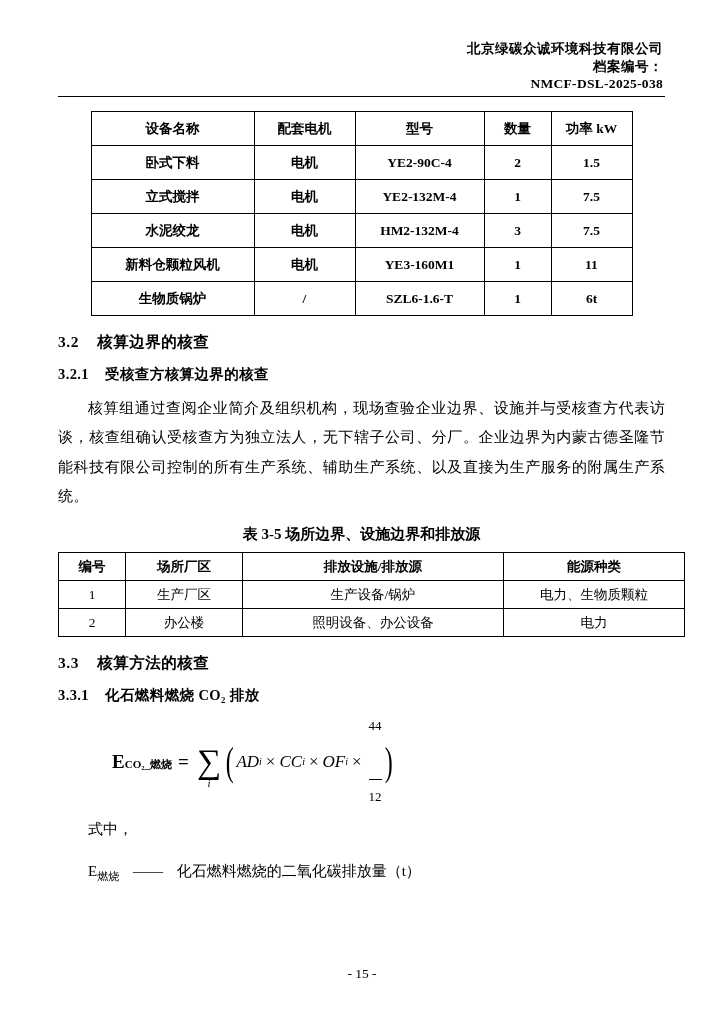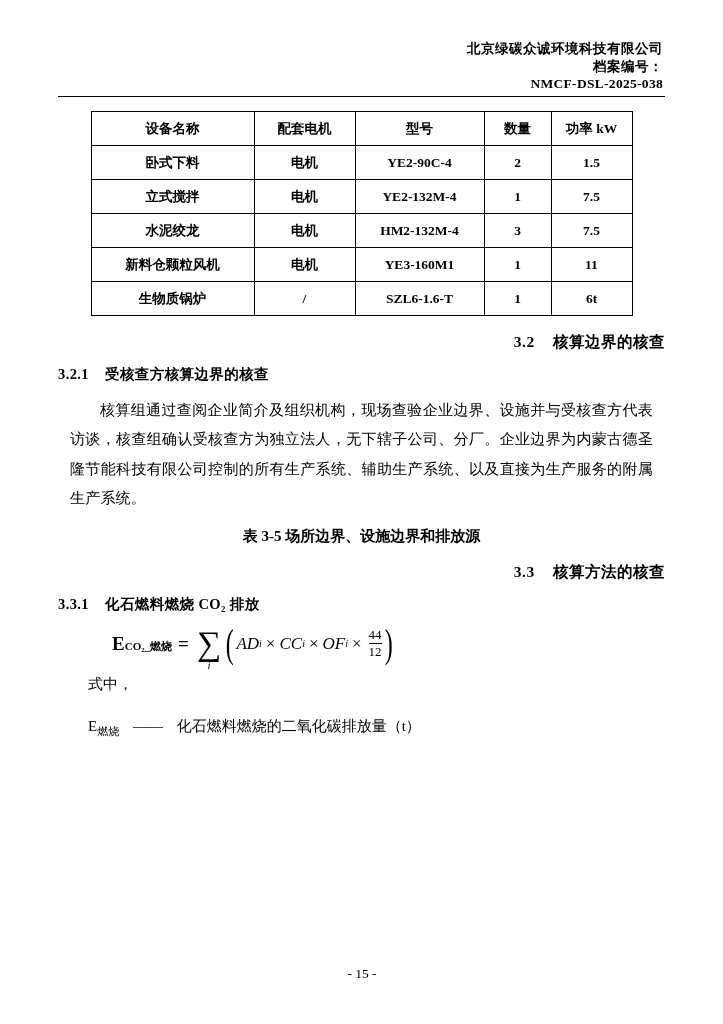--- a/index.html
+++ b/index.html
@@ -76,35 +76,34 @@
   table.equip .c4 { width: 76px; }
 
   .latin { font-family: "Liberation Serif", serif; }
 
   
   h2.sec {
     font-size: 15.5px;
     font-weight: bold;
     margin: 16px 0 10px 0;
     letter-spacing: 0.5px;
-    text-align: right;
   }
   h2.sec .num { margin-right: 14px; }
   h3.sub {
     font-size: 14.5px;
     font-weight: bold;
     margin: 12px 0 10px 0;
     letter-spacing: 0.4px;
   }
   h3.sub .num { margin-right: 12px; }
 
   p.body {
     font-size: 15px;
     line-height: 1.95;
-    margin: 12px;
+    margin: 0;
     text-align: justify;
     text-justify: inter-ideograph;
     text-indent: 2em;
     letter-spacing: 0.2px;
   }
 
   .tbl-caption {
     text-align: center;
     font-size: 15px;
     font-weight: bold;
@@ -188,21 +187,21 @@
   .frac {
     display: inline-flex;
     flex-direction: column;
     align-items: center;
     font-style: normal;
     font-size: 13px;
     line-height: 1.15;
     margin-left: 3px;
     vertical-align: middle;
   }
-  .frac .den { border-top: 1.1px solid #000; padding-top: 1px; }
+  .frac .den { border-top: 1.1px solid #000; padding-top: 10px; margin-top: 45px; }
 
   p.plain {
     font-size: 15px;
     margin: 8px 0;
     text-indent: 2em;
     line-height: 1.9;
   }
   p.defline {
     font-size: 15px;
     margin: 14px 0 12px 0;
@@ -288,20 +287,44 @@
 
   <h3 class="sub">
     <span class="num latin">3.2.1</span>
     <span>受核查方核算边界的核查</span>
   </h3>
 
   <p class="body">核算组通过查阅企业简介及组织机构，现场查验企业边界、设施并与受核查方代表访谈，核查组确认受核查方为独立法人，无下辖子公司、分厂。企业边界为内蒙古德圣隆节能科技有限公司控制的所有生产系统、辅助生产系统、以及直接为生产服务的附属生产系统。</p>
 
   <div class="tbl-caption">表 3-5  场所边界、设施边界和排放源</div>
 
+  <table class="bound">
+    <thead>
+      <tr>
+        <td class="b0">编号</td>
+        <td class="b1">场所厂区</td>
+        <td class="b2">排放设施/排放源</td>
+        <td class="b3">能源种类</td>
+      </tr>
+    </thead>
+    <tbody>
+      <tr>
+        <td class="latin">1</td>
+        <td>生产厂区</td>
+        <td>生产设备/锅炉</td>
+        <td>电力、生物质颗粒</td>
+      </tr>
+      <tr>
+        <td class="latin">2</td>
+        <td>办公楼</td>
+        <td>照明设备、办公设备</td>
+        <td>电力</td>
+      </tr>
+    </tbody>
+  </table>
 
   <h2 class="sec">
     <span class="num latin">3.3</span>
     <span>核算方法的核查</span>
   </h2>
 
   <h3 class="sub">
     <span class="num latin">3.3.1</span>
     <span>化石燃料燃烧 CO₂ 排放</span>
   </h3>

